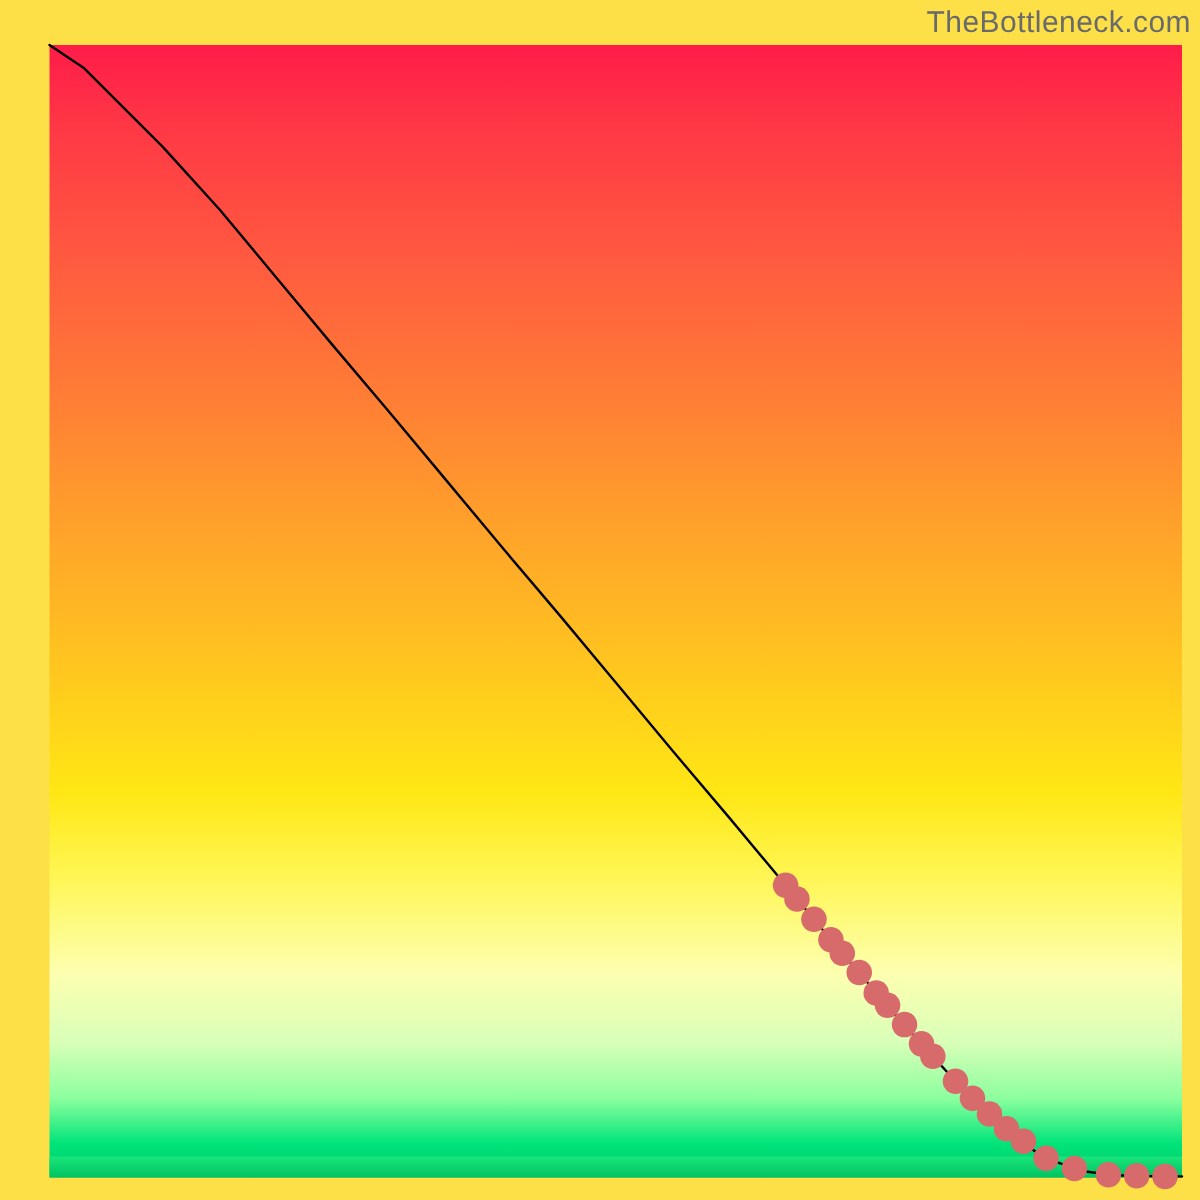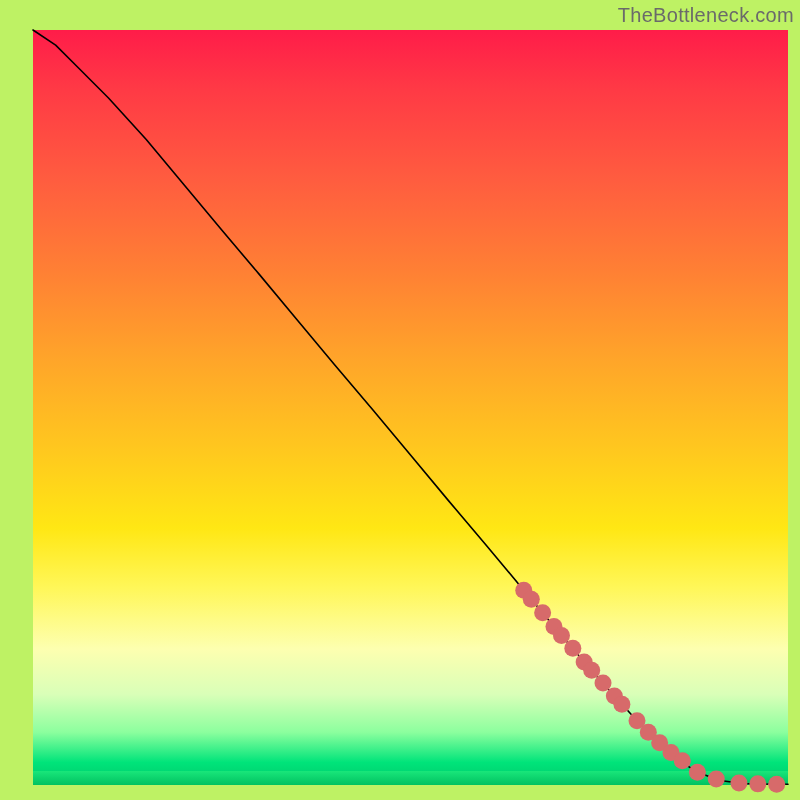--- a/index.html
+++ b/index.html
@@ -8,21 +8,21 @@
     width: 800px;
     height: 800px;
     background: #000;
     overflow: hidden;
     font-family: Arial, Helvetica, sans-serif;
   }
   .frame {
     position: relative;
     width: 800px;
     height: 800px;
-    background: #bef264;
+    background: #fde047;
   }
   .watermark {
     position: absolute;
     top: 4px;
     right: 6px;
     color: #6a6a6a;
     font-size: 20px;
     letter-spacing: 0.3px;
     font-weight: 400;
     z-index: 5;

